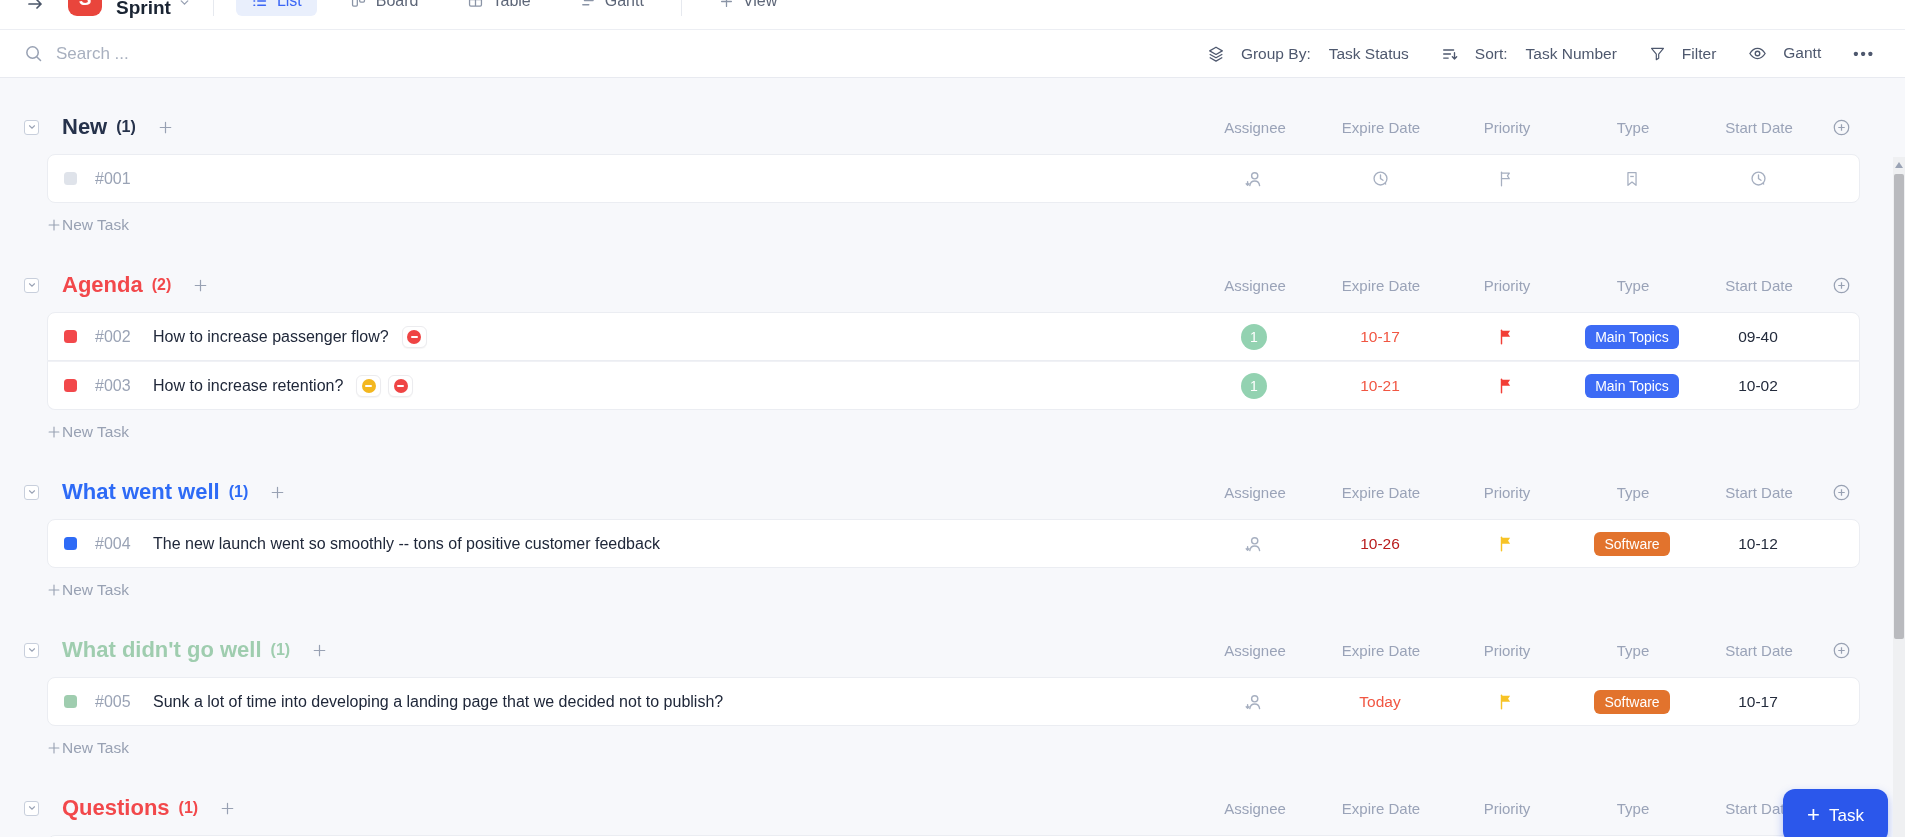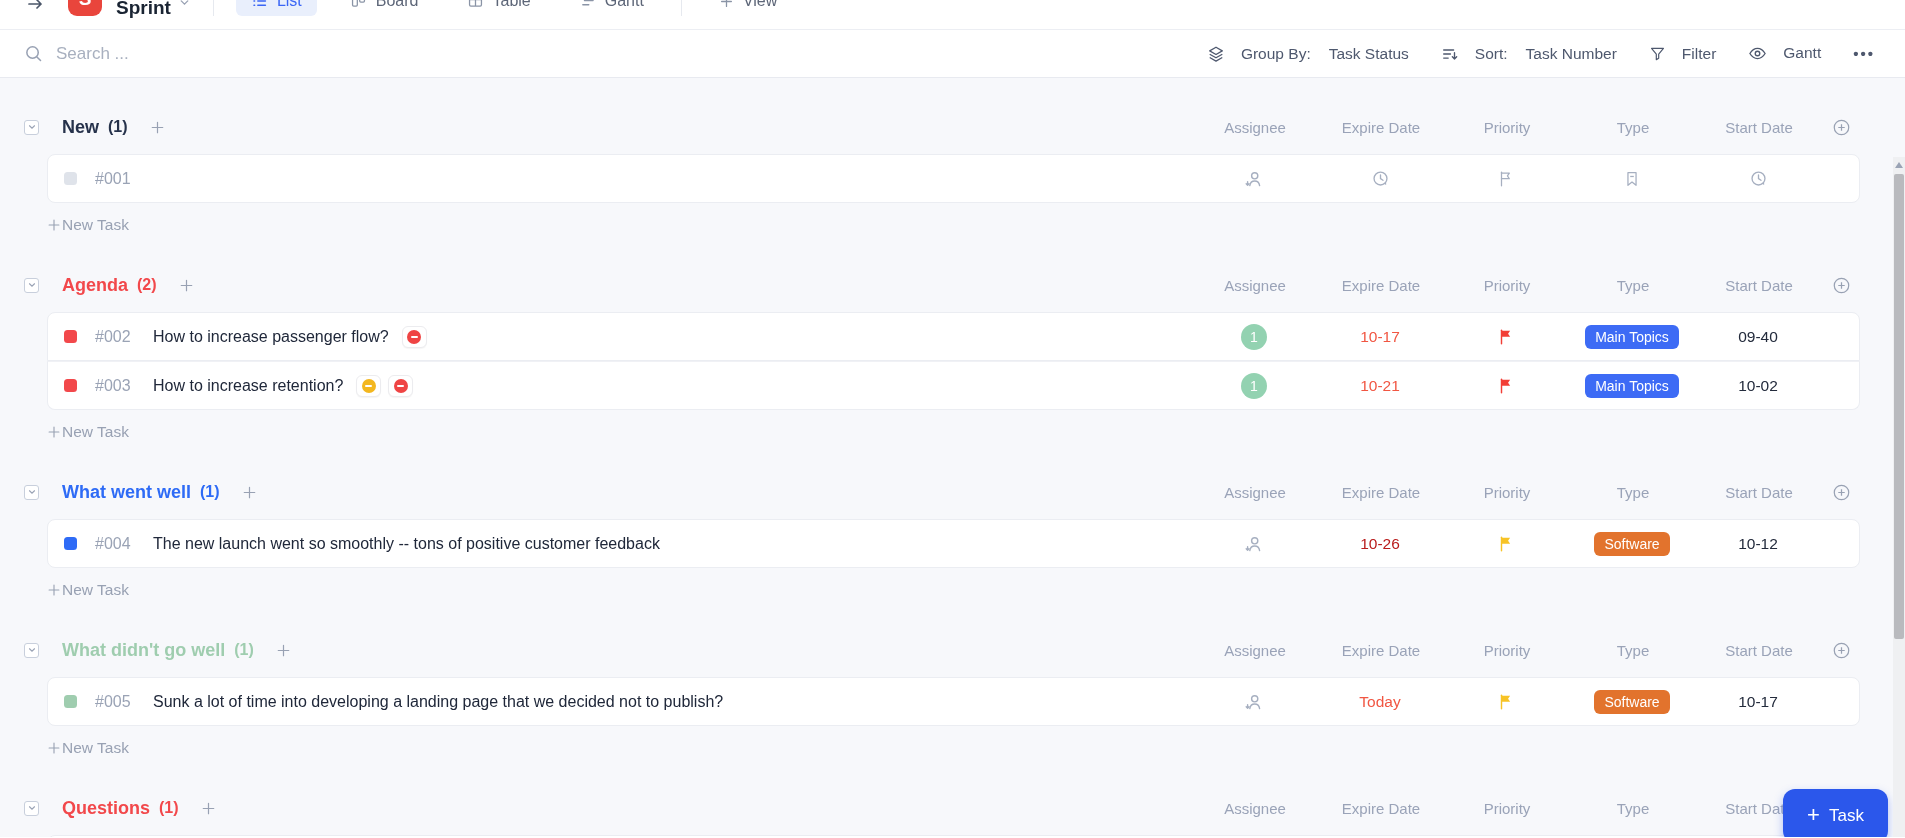--- a/index.html
+++ b/index.html
@@ -32,21 +32,21 @@
   .tool { display:flex; gap:16px; font-size:15.5px; color:#4E586E; cursor:pointer; white-space:nowrap; }
   .tool .val { margin-left:2px; }
   .tool-more { font-size:15px; letter-spacing:2px; color:#4E586E; font-weight:bold; cursor:pointer; }
 
   
   .content { position:relative; height:759px; background:#F7F8FB; padding:0 45px 0 24px; overflow:hidden; }
 
   .group-header { display:flex; align-items:center; height:30px; margin-top:34px; }
   .collapse-box { width:15px; height:15px; border:1px solid #C8CFDC; border-radius:3px; background:#fff;
                   display:flex; align-items:center; justify-content:center; cursor:pointer; flex:none; }
-  .group-name { font-size:18px; font-weight:bold; margin-left:23px; cursor:pointer; }
+  .group-name { font-size:22px; font-weight:bold; margin-left:23px; cursor:pointer; }
   .group-count { font-size:16px; font-weight:bold; margin-left:9px; }
   .group-add { margin-left:22px; cursor:pointer; display:flex; }
 
   .cols { width:668px; margin-left:auto; display:flex; align-items:center; flex:none; }
   .col { width:126px; display:flex; align-items:center; justify-content:center; }
   .col-plus { width:38px; display:flex; align-items:center; justify-content:center; }
   .colhead { font-size:15px; color:#9AA3B8; cursor:pointer; }
 
   .cards { margin-left:23px; margin-top:12px; }
   .card { height:49px; background:#fff; border:1px solid #EBEDF2; display:flex; align-items:center;

